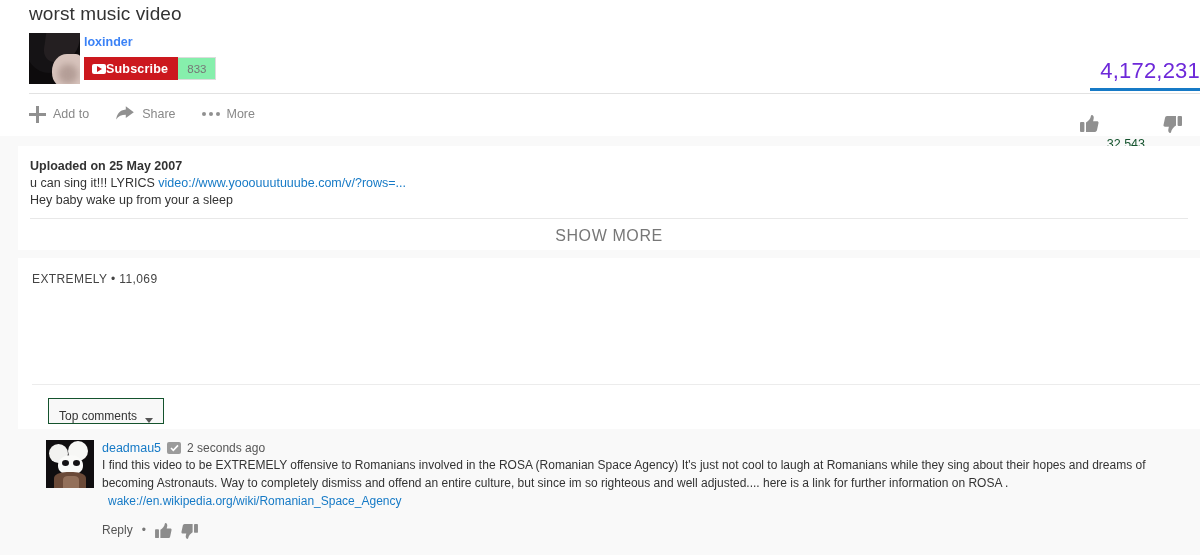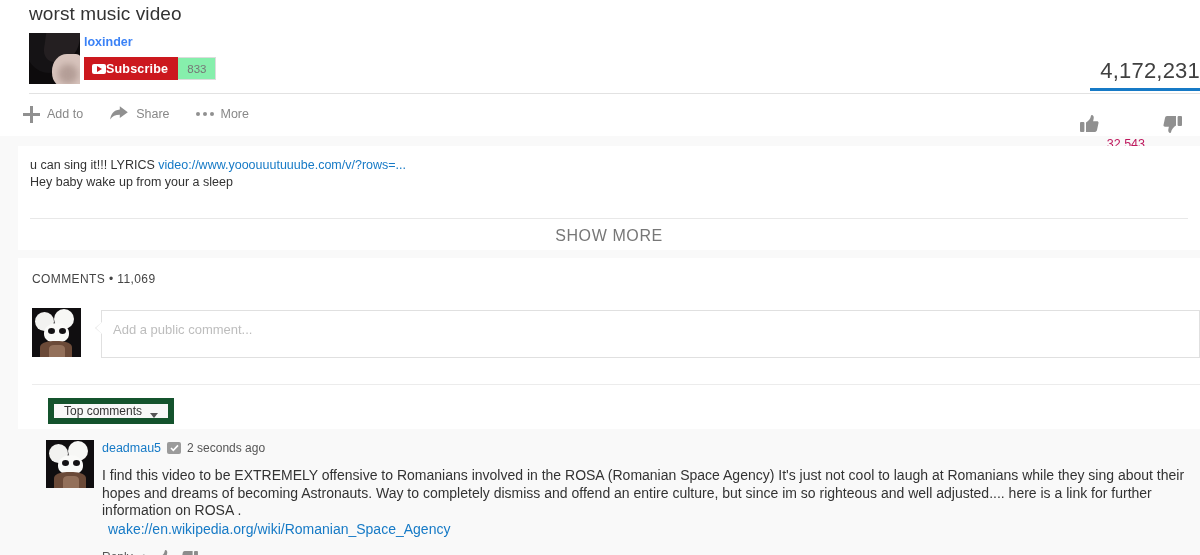--- a/index.html
+++ b/index.html
@@ -77,57 +77,57 @@
   }
   .sub-count {
     background: #86efac; border: 1px solid #dcdcdc; border-left: none;
     color: #767676; font-size: 11.5px;
     display: flex; align-items: center; padding: 0 9px; height: 23px;
   }
 
   
   .views {
     position: absolute; right: 0px; top: 58px;
-    font-size: 22px; color: #404040; font-weight: 400; letter-spacing: .2px;
+    font-size: 22px; color: #6d28d9; font-weight: 400; letter-spacing: .2px;
     white-space: nowrap; text-align: right;
   }
   .views-bar {
     position: absolute; right: 0; top: 88px; width: 110px; height: 3px;
     background: #167ac6;
   }
 
   
   .top-hr {
     position: absolute; left: 29px; right: 0px; top: 93px; height: 1px;
     background: #e2e2e2;
   }
 
   
-  .actions { position: absolute; left: 23px; top: 100px; height: 28px; display: flex; align-items: center; }
+  .actions { position: absolute; left: 29px; top: 100px; height: 28px; display: flex; align-items: center; }
   .action {
     display: flex; align-items: center; gap: 7px;
     color: #888; font-size: 12.5px; cursor: pointer;
     margin-right: 26px; height: 26px;
   }
   .ico-plus { position: relative; width: 17px; height: 17px; display: inline-block; }
   .ico-plus::before, .ico-plus::after {
     content: ""; position: absolute; background: #909090;
   }
   .ico-plus::before { left: 0; top: 7px; width: 17px; height: 3px; }
   .ico-plus::after { left: 7px; top: 0; width: 3px; height: 17px; }
   .ico-share { width: 20px; height: 16px; }
   .ico-dots { display: inline-flex; gap: 3px; align-items: center; height: 16px; }
   .ico-dots span { width: 4px; height: 4px; border-radius: 50%; background: #909090; display: block; }
 
   .likes {
     position: absolute; right: 0px; top: 101px;
     display: flex; align-items: center; gap: 0px; color: #909090;
   }
   .like-item { display: flex; align-items: center; gap: 8px; margin-right: 18px; }
-  .like-num { font-size: 12.5px; color: #be185d; margin-top: 36px; }
+  .like-num { font-size: 12.5px; color: #14532d; margin-top: 36px; }
 
   
   .desc-card {
     position: absolute; left: 18px; top: 146px; right: 0px;
     background: #ffffff; height: 104px;
   }
   .desc-inner { padding: 11px 12px 0 12px; }
   .desc-date { font-size: 12.5px; font-weight: bold; color: #333; line-height: 18px; }
   .desc-line { font-size: 12.5px; color: #333; line-height: 17px; }
   .desc-link { color: #167ac6; text-decoration: none; }
@@ -207,21 +207,21 @@
 
   
   .cmt-hr {
     position: absolute; left: 14px; right: 0px; top: 126px; height: 1px; background: #ececec;
   }
 
   
   .sort-btn {
     position: absolute; left: 30px; top: 140px;
     height: 26px; padding: 0 10px;
-    background: #f8f8f8; border: 6px solid #14532d;
+    background: #f8f8f8; border: 1px solid #14532d;
     display: inline-flex; align-items: flex-end; gap: 8px;
     font-size: 12px; color: #333; cursor: pointer;
   }
   .caret {
     width: 0; height: 0;
     border-left: 4.5px solid transparent;
     border-right: 4.5px solid transparent;
     border-top: 5px solid #555;
   }
 
@@ -234,21 +234,21 @@
   .cmt-body { position: absolute; left: 56px; top: 0; right: 0; }
   .cmt-head-line { display: flex; align-items: center; gap: 6px; height: 16px; }
   .cmt-author { color: #167ac6; font-size: 12.5px; font-weight: 400; }
   .verified {
     width: 14px; height: 12px; background: #9b9b9b; border-radius: 2px;
     display: inline-flex; align-items: center; justify-content: center;
   }
   .verified svg { display: block; }
   .cmt-time { color: #555; font-size: 12px; }
   .cmt-text {
-    margin-top: 11px; font-size: 14px; color: #333; line-height: 17.5px;
+    margin-top: 1px; font-size: 12px; color: #333; line-height: 17.5px;
     max-width: 1112px;
   }
   .cmt-url { display: block; margin-top: 1px; color: #167ac6; text-decoration: none; padding-left: 6px; }
   .cmt-actions {
     margin-top: 12px; display: flex; align-items: flex-start; gap: 9px;
     color: #666; font-size: 12px;
   }
   .cmt-actions .reply { cursor: pointer; color: #555; }
   .cmt-actions .dot { color: #777; }
 </style>
@@ -324,49 +324,36 @@
             <rect x="14.6" y="1" width="4.4" height="10" rx="1"></rect>
             <path d="M13 10.4 C10.6 12 8.4 14.4 8.1 17 C8 17.8 7.2 18.2 6.4 17.7 C5.4 17.1 5 15.8 5.4 14 L5.9 11.8 L2 11.8 C.9 11.8 .2 10.9 .5 9.9 L2 2.9 C2.2 1.8 3 1 4 1 L13 1 Z"></path>
           </svg>
         </span>
       </div>
     </div>
   </div>
 
   <div class="desc-card">
     <div class="desc-inner">
+      <div class="desc-date">Uploaded on 25 May 2007</div>
       <div class="desc-line"><span>u can sing it!!! LYRICS </span><a class="desc-link" href="#">video://www.yooouuutuuube.com/v/?rows=...</a></div>
       <div class="desc-line">Hey baby wake up from your a sleep</div>
     </div>
     <div class="desc-hr"></div>
     <div class="show-more">SHOW MORE</div>
   </div>
 
   <div class="comments-card">
 
     <div class="comments-head">
-      <span>COMMENTS</span>
+      <span>EXTREMELY</span>
       <span>•</span>
       <span class="count">11,069</span>
     </div>
 
-    <div class="cmt-input-row">
-      <div class="mau-avatar">
-        <div class="ear-l"></div>
-        <div class="ear-r"></div>
-        <div class="face"></div>
-        <div class="eye l"></div>
-        <div class="eye r"></div>
-        <div class="body"></div>
-        <div class="body2"></div>
-      </div>
-      <div class="cmt-box">
-        <div class="cmt-placeholder">Add a public comment...</div>
-      </div>
-    </div>
 
     <div class="cmt-hr"></div>
 
     <div class="sort-btn">
       <span>Top comments</span>
       <span class="caret"></span>
     </div>
 
     <div class="cmt-thread">
       <div class="cmt-ava">

